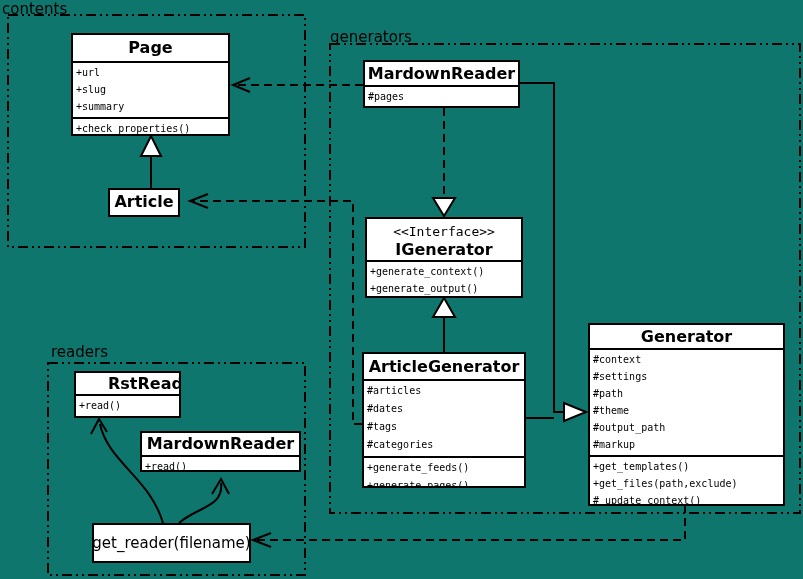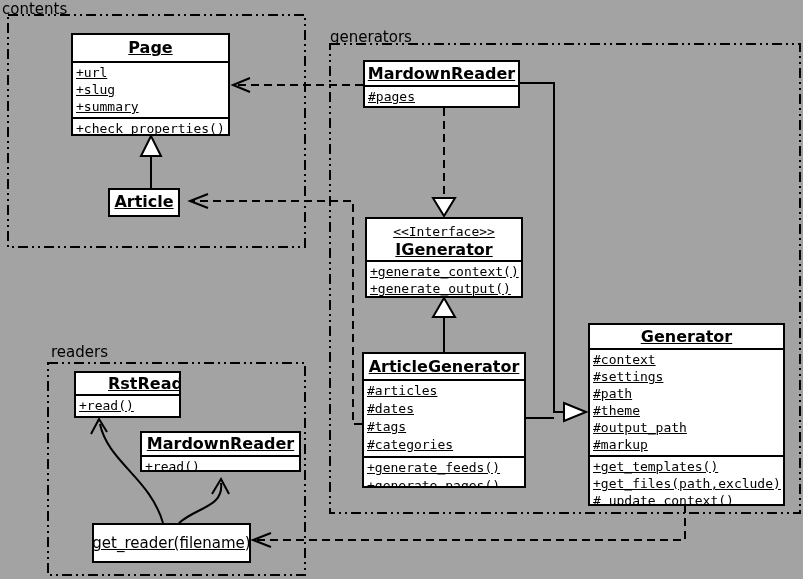--- a/index.html
+++ b/index.html
@@ -1,33 +1,33 @@
 <!DOCTYPE html>
 <html><head>
 <meta charset="utf-8">
 <style>
   html,body { margin:0; padding:0; background:#ffffff; }
   #stage {
-    position:relative; width:803px; height:579px; background:#a3a3a3;
+    position:relative; width:803px; height:579px; background:#0f766e;
     font-family:"DejaVu Sans", sans-serif; color:#000; overflow:hidden;
   }
   #connectors { position:absolute; left:0; top:0; z-index:1; }
   .pkg   { fill:none; stroke:#000; stroke-width:2; stroke-dasharray:10 4 2 4 2 4; }
   .solid { fill:none; stroke:#000; stroke-width:2; }
   .dash  { fill:none; stroke:#000; stroke-width:2; stroke-dasharray:8 5; }
   .tri   { fill:#ffffff; stroke:#000; stroke-width:2; stroke-linejoin:miter; }
   .open  { fill:none; stroke:#000; stroke-width:2; }
   .pkg-label { position:absolute; z-index:3; font-size:15px; line-height:16px; }
   .cls {
     position:absolute; z-index:2; background:#ffffff;
-    border:2px solid #000; box-sizing:border-box; overflow:hidden;text-decoration:underline;
+    border:2px solid #000; box-sizing:border-box; overflow:hidden;
   }
   .cls-title { font-weight:bold; text-align:center; font-size:16px; }
   .sec { border-top:2px solid #000; }
-  .mono { font-family:"DejaVu Sans Mono", monospace; font-size:13px; padding:1px 3px 2px 3px; }
+  .mono { font-family:"DejaVu Sans Mono", monospace; font-size:10px; padding:1px 3px 2px 3px; }
   .mono .row { line-height:17px; white-space:pre; }
   .stereo { font-family:"DejaVu Sans Mono", monospace; font-size:13px; text-align:center;
             line-height:17px; padding-top:4px; }
 
   #cls-page    { left:71px;  top:33px;  width:159px; height:103px; }
   #cls-page .cls-title { line-height:26px; }
   #cls-article { left:108px; top:188px; width:72px;  height:29px; }
   #cls-article .cls-title { line-height:24px; }
   #cls-pagesgen { left:363px; top:60px; width:157px; height:48px; }
   #cls-pagesgen .cls-title { line-height:23px; }

